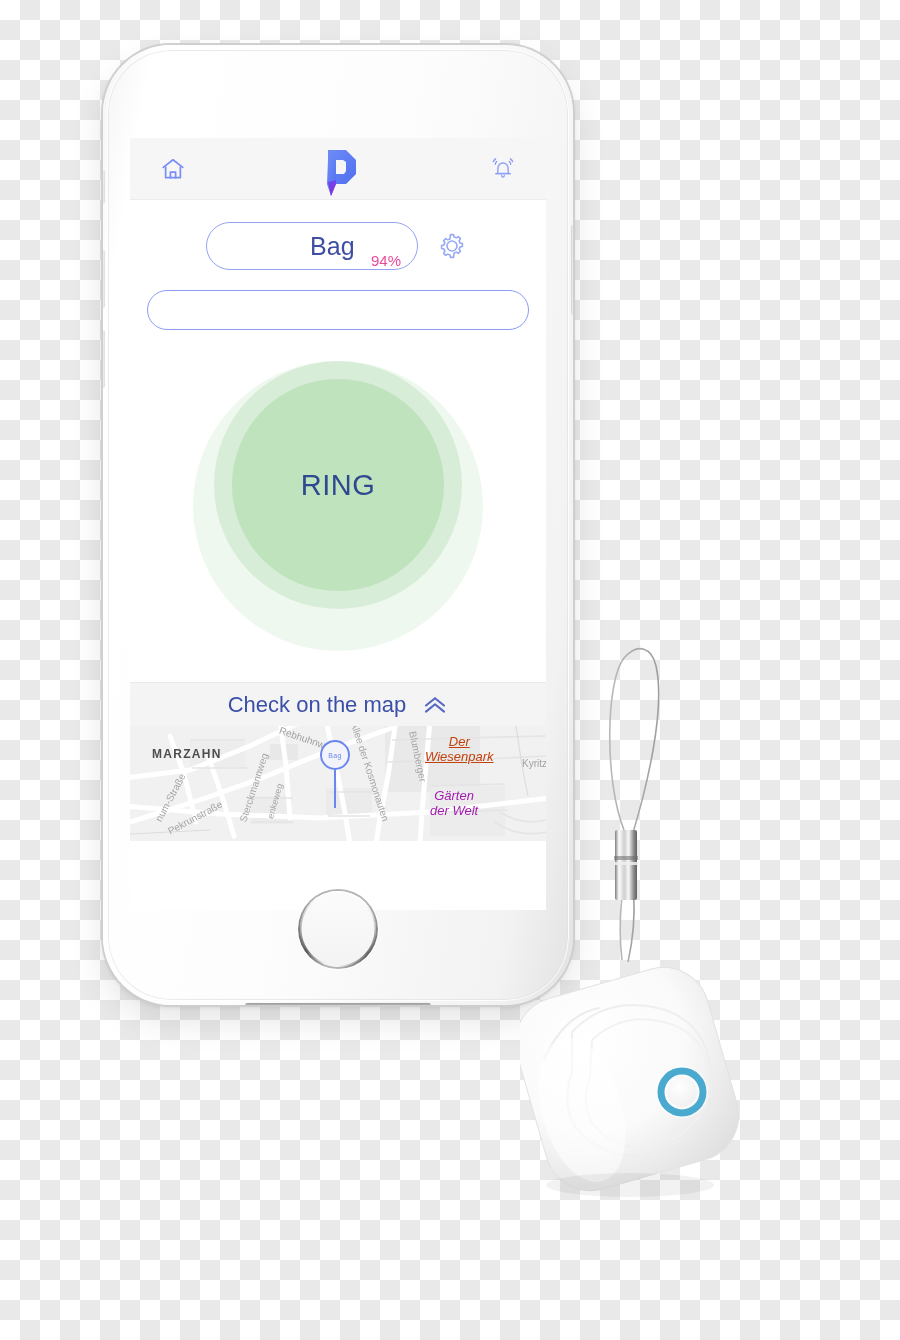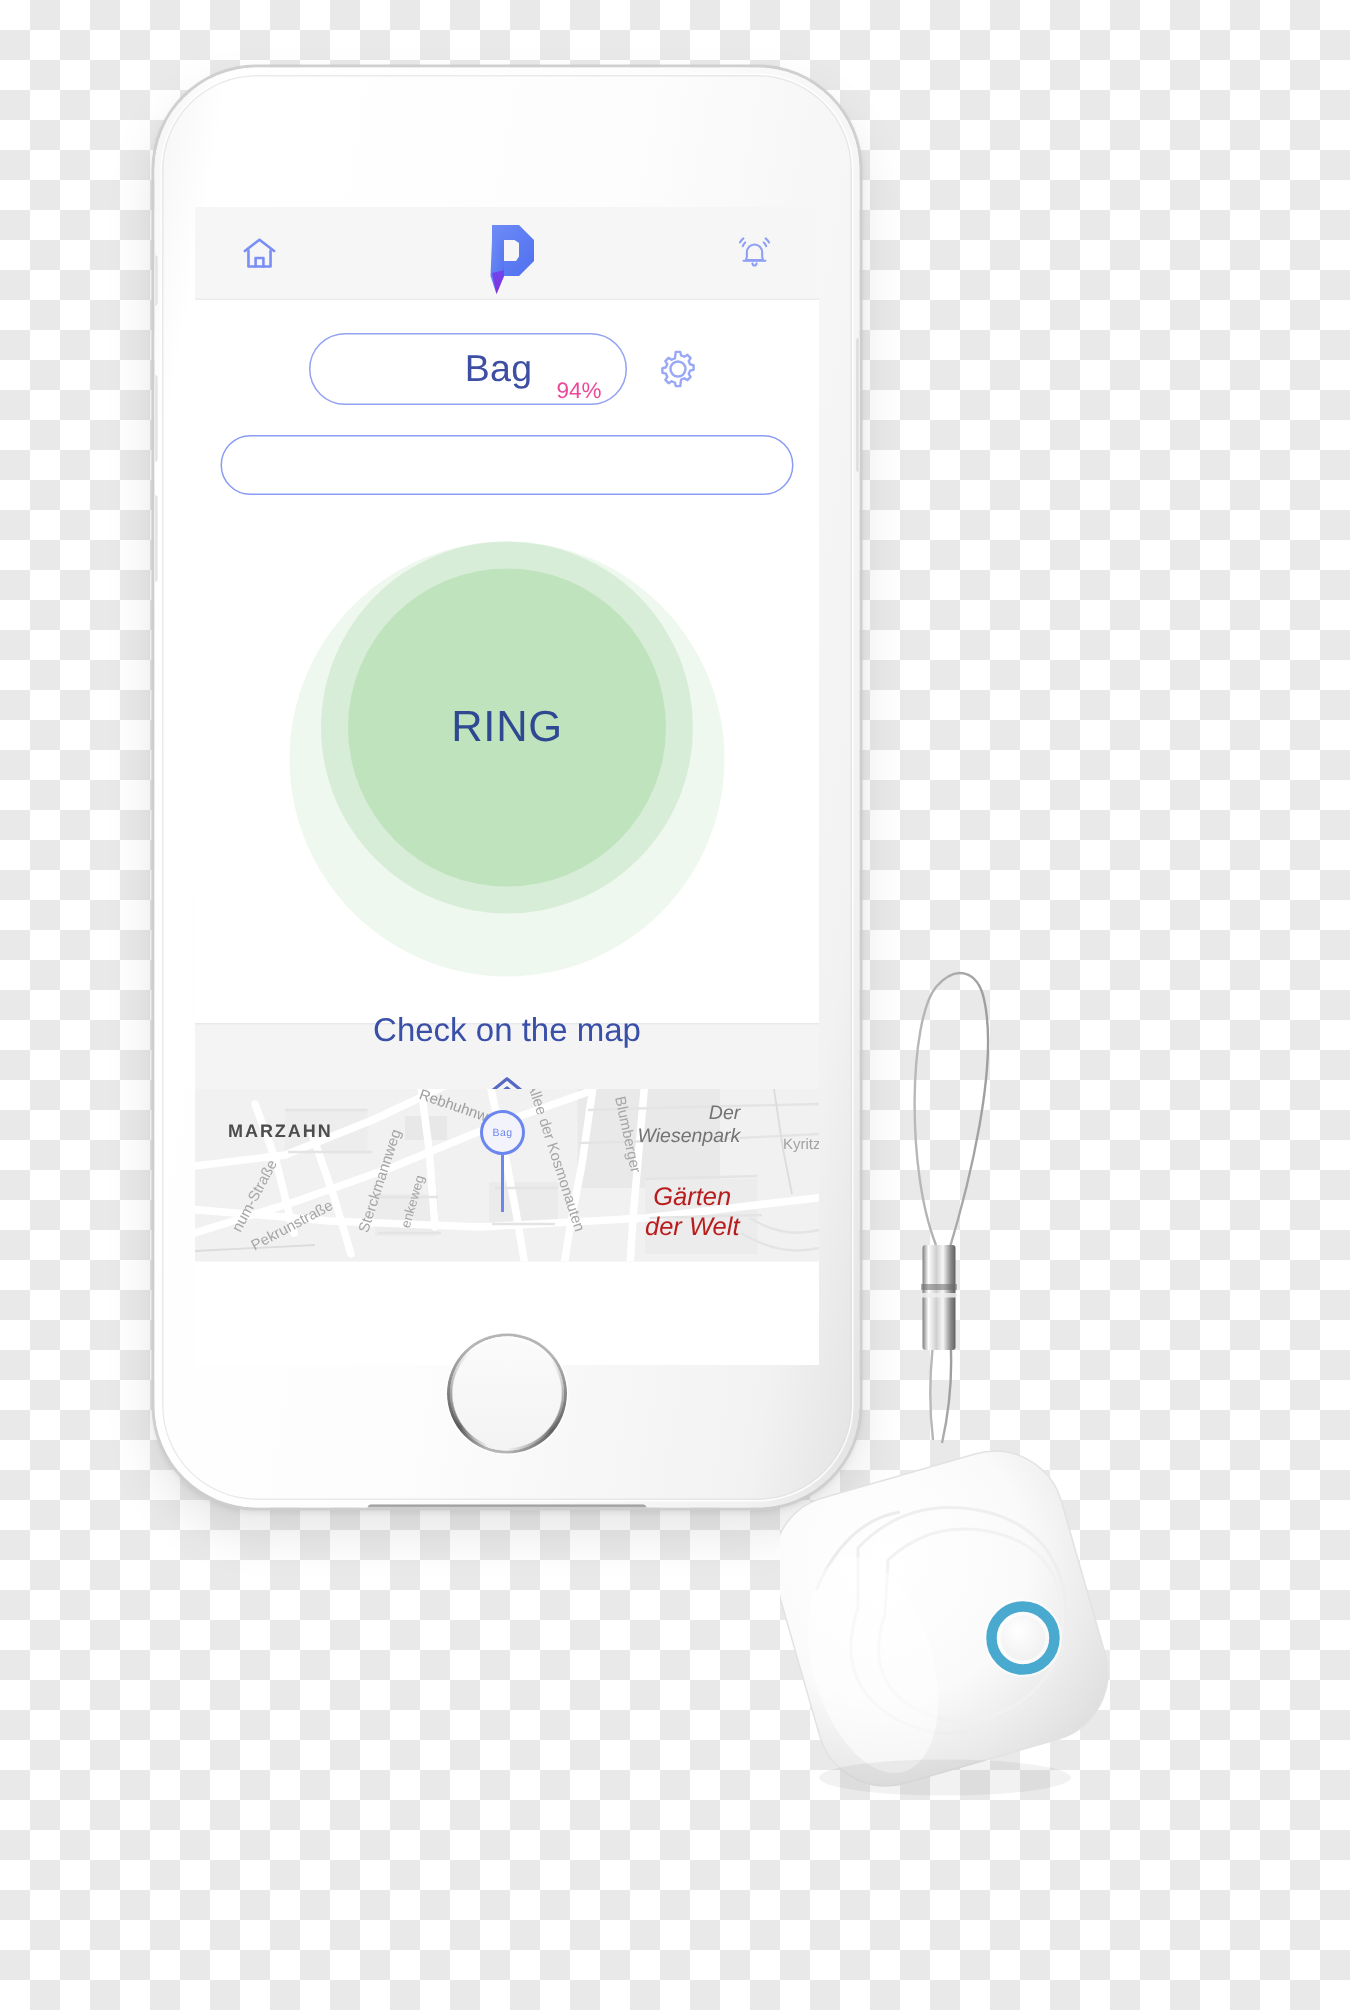--- a/index.html
+++ b/index.html
@@ -151,35 +151,35 @@
   .ring-inner {
     width: 212px; height: 212px; border-radius: 50%;
     background: #bfe3bd;
     display:flex; align-items:center; justify-content:center;
   }
   .ring-label { font-size: 29px; color:#2e4891; letter-spacing: .5px; }
 
   
   .map-bar {
     height: 44px; background:#f4f4f5; border-top:1px solid #e9e9eb;
-    display:flex; align-items:center; justify-content:center; gap: 16px; flex-direction: column;
+    display:flex; align-items:center; justify-content:center; gap: 16px;
   }
   .map-bar-text { font-size:22px; color:#3a4fa8; }
   .map {
     position:relative; height: 115px; overflow:hidden;
     background: #f0f0f0;
   }
   .map svg { position:absolute; left:0; top:0; }
   .map-label {
     position:absolute; color:#8a8a8a; font-family:"Liberation Sans", sans-serif;
     white-space:pre; pointer-events:none;
   }
   .marzahn { left:22px; top:21px; font-size:12px; color:#4d4d4d; letter-spacing:1.3px; font-weight:bold;text-align:center;}
-  .wiesen  { left:295px; top:8px;  font-size:13px; font-style:italic; color:#737373; text-align:right;}
-  .garten  { left:300px; top:62px; font-size:17px; font-style:italic; color:#b91c1c; text-align:center;}
+  .wiesen  { left:295px; top:8px;  font-size:13px; font-style:italic; color:#c2410c; text-align:center;text-decoration:underline;}
+  .garten  { left:300px; top:62px; font-size:13px; font-style:italic; color:#a21caf; text-align:center;}
   .kyritz  { left:392px; top:32px; font-size:10px; color:#a2a2a2; }
   .st1 { left:14px;  top:66px;  font-size:10px; color:#a6a6a6; transform:rotate(-62deg); }
   .st2 { left:35px;  top:86px;  font-size:10px; color:#a6a6a6; transform:rotate(-28deg); }
   .st3 { left:88px;  top:56px;  font-size:10px; color:#a6a6a6; transform:rotate(-72deg); }
   .st4 { left:127px; top:70px;  font-size:9px;  color:#a6a6a6; transform:rotate(-74deg); }
   .st5 { left:148px; top:8px;   font-size:10px; color:#9e9e9e; transform:rotate(19deg); }
   .st6 { left:188px; top:40px;  font-size:10px; color:#a6a6a6; transform:rotate(72deg); }
   .st7 { left:262px; top:25px;  font-size:10px; color:#a6a6a6; transform:rotate(78deg); }
   .pin {
     position:absolute; left:190px; top:14px; width:30px; height:30px; border-radius:50%;

